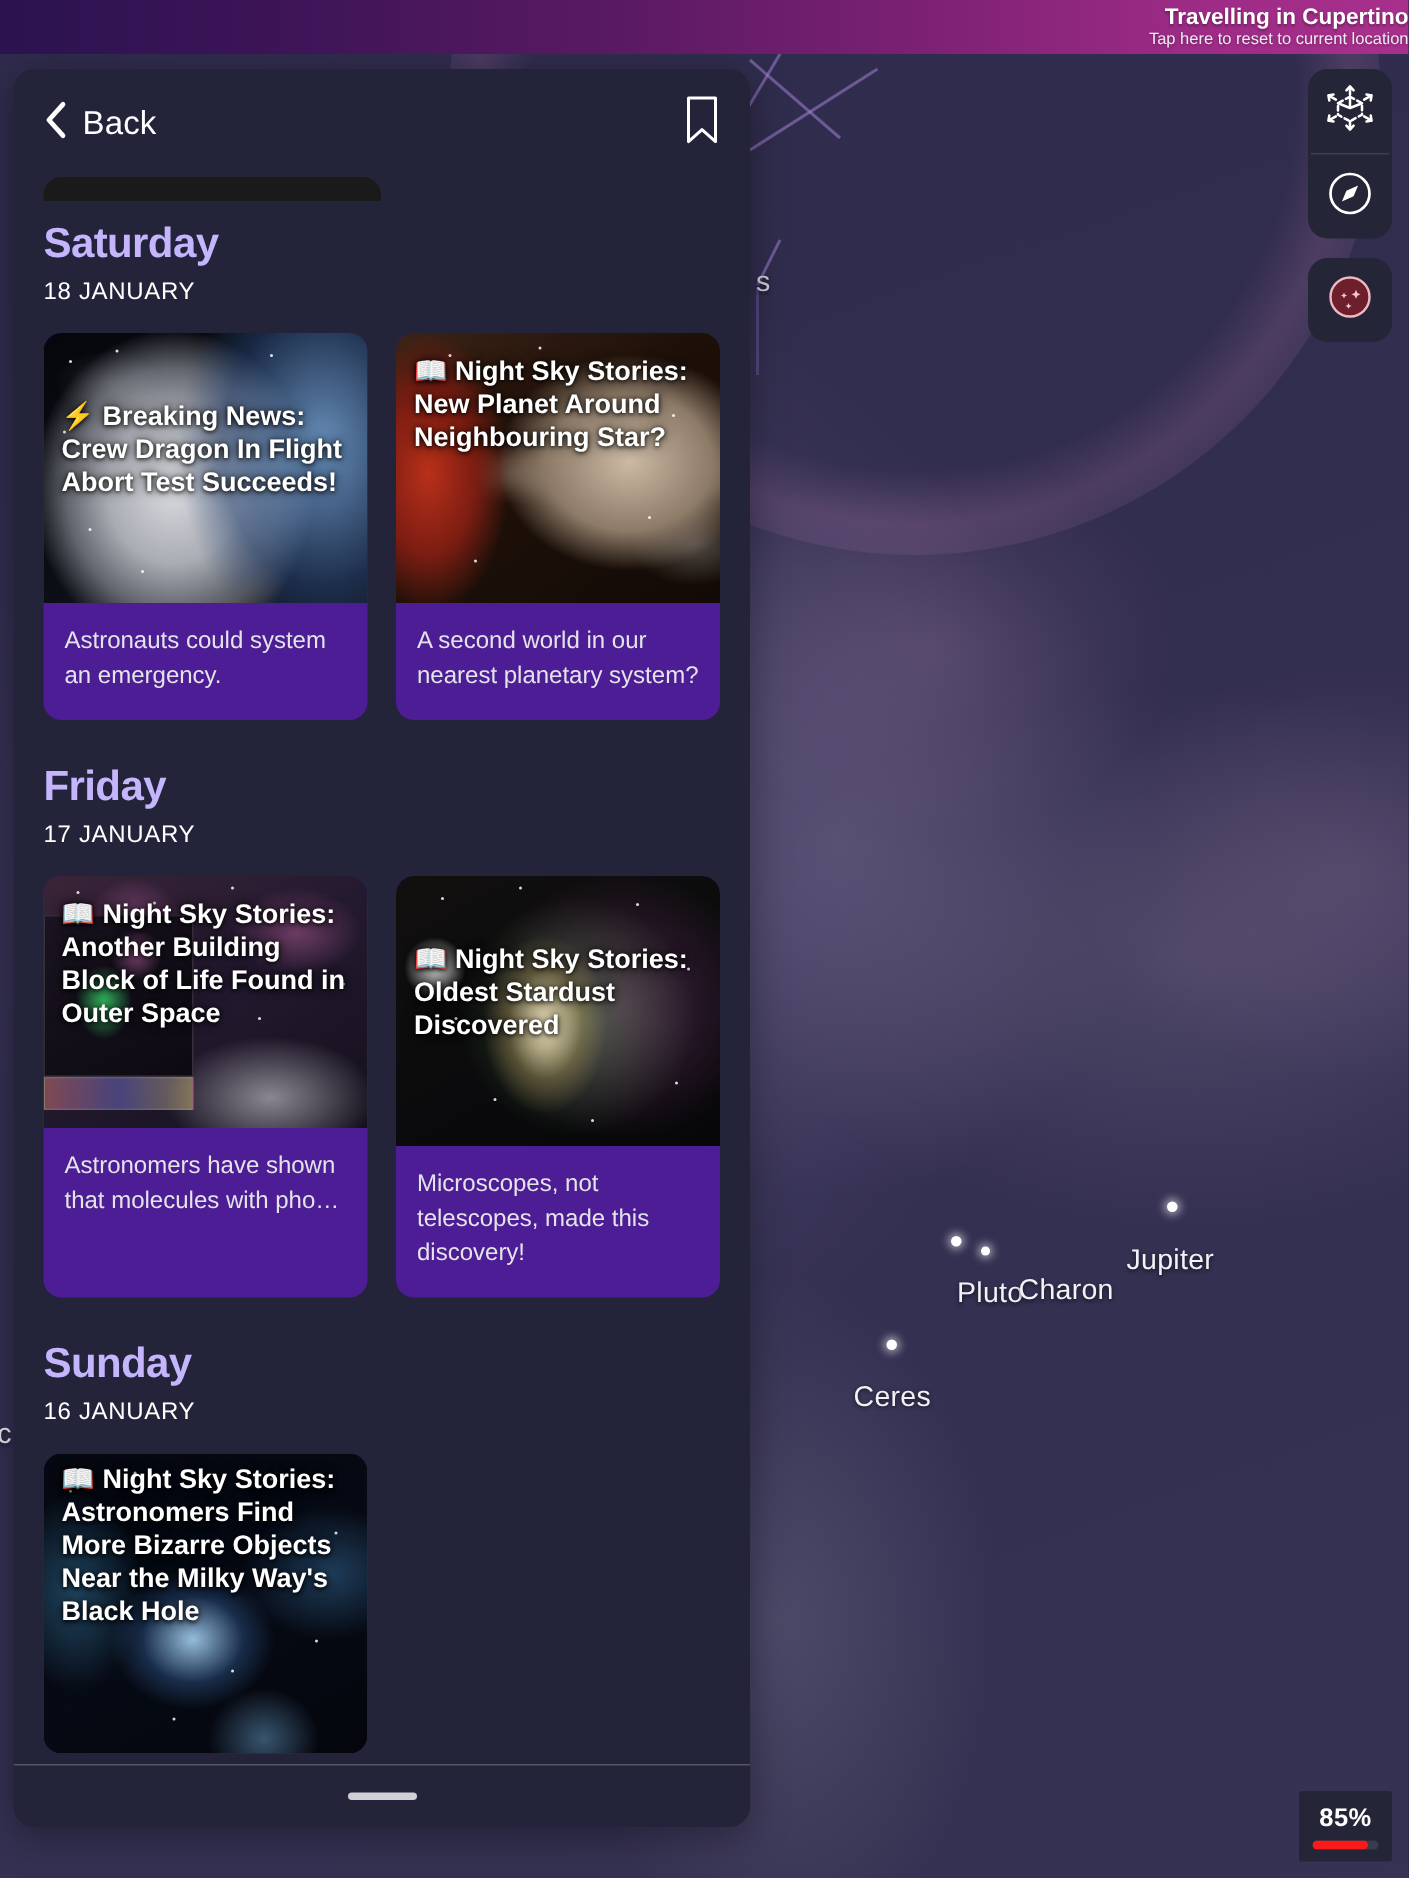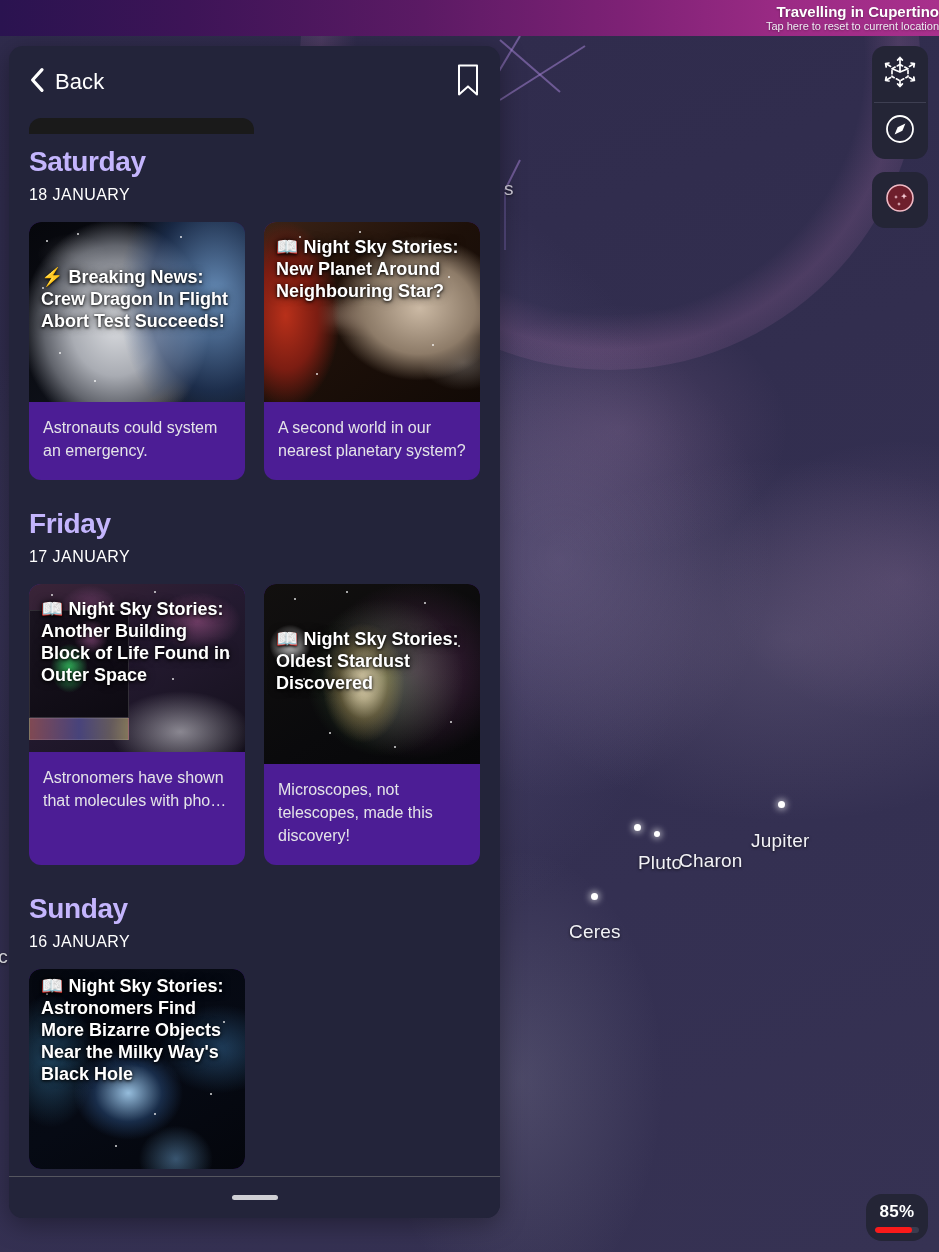--- a/index.html
+++ b/index.html
@@ -126,21 +126,21 @@
     background: #3e3f52;
     margin: 0 2px;
   }
 
   
   #battery-badge {
     position: absolute;
     right: 11px; bottom: 11px;
     width: 62px; height: 47px;
     background: #242536;
-    border-radius: 16px;
+    border-radius: 2px;
     z-index: 25;
     display: flex;
     flex-direction: column;
     align-items: center;
     justify-content: center;
     gap: 5px;
   }
   #battery-percent {
     color: #ffffff;
     font-size: 17px;

